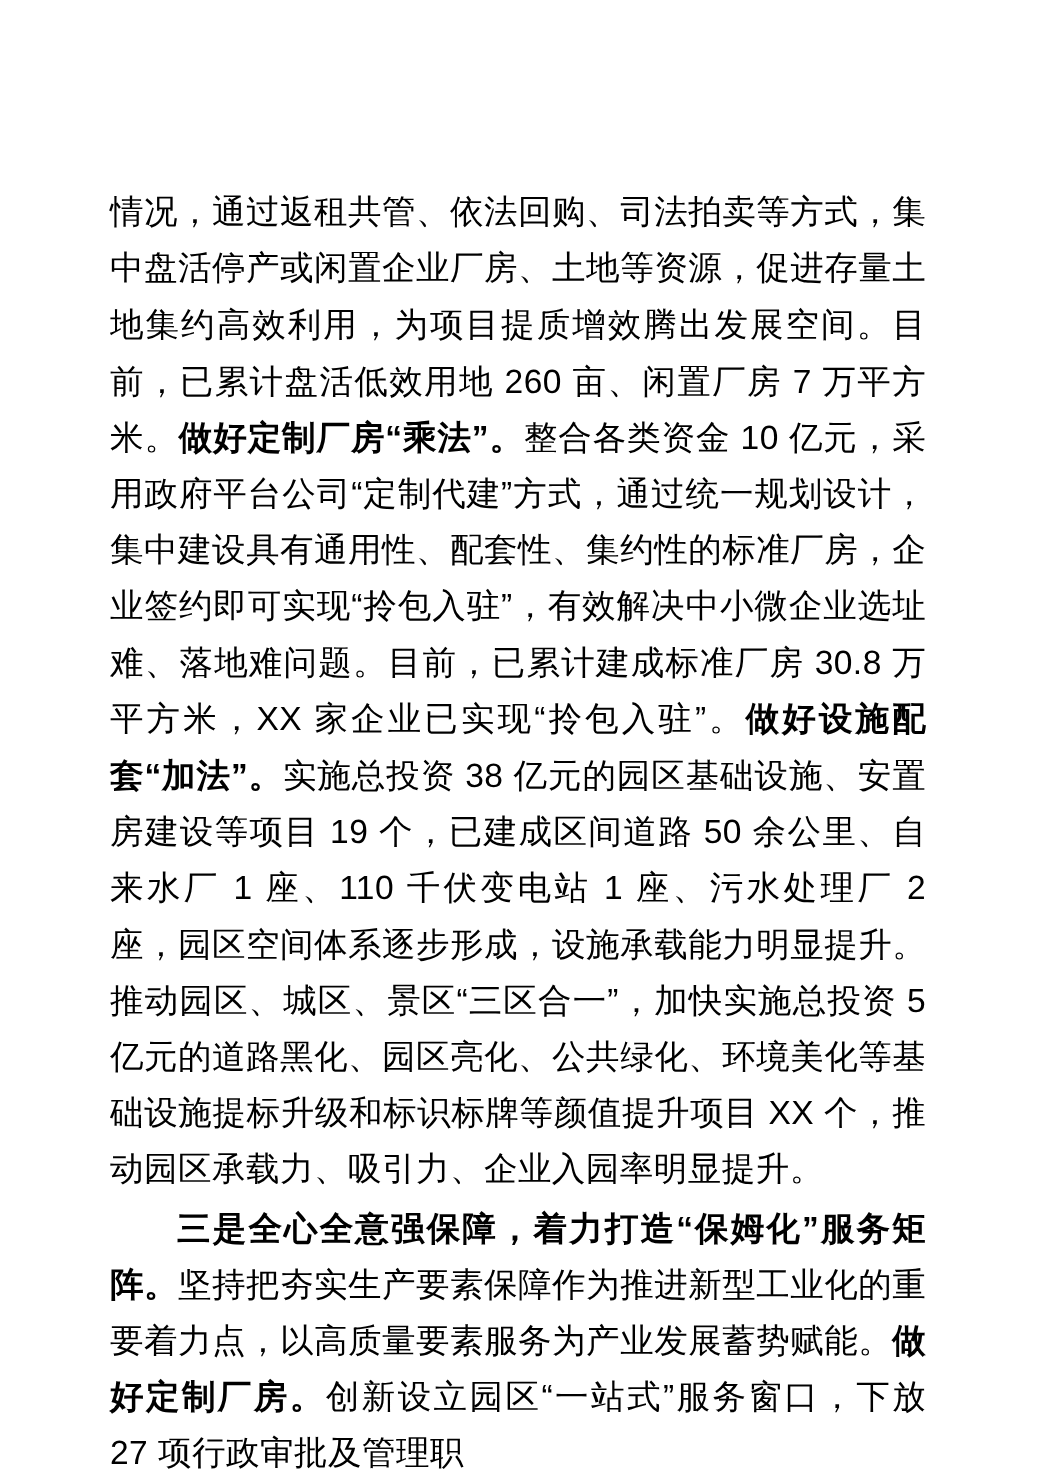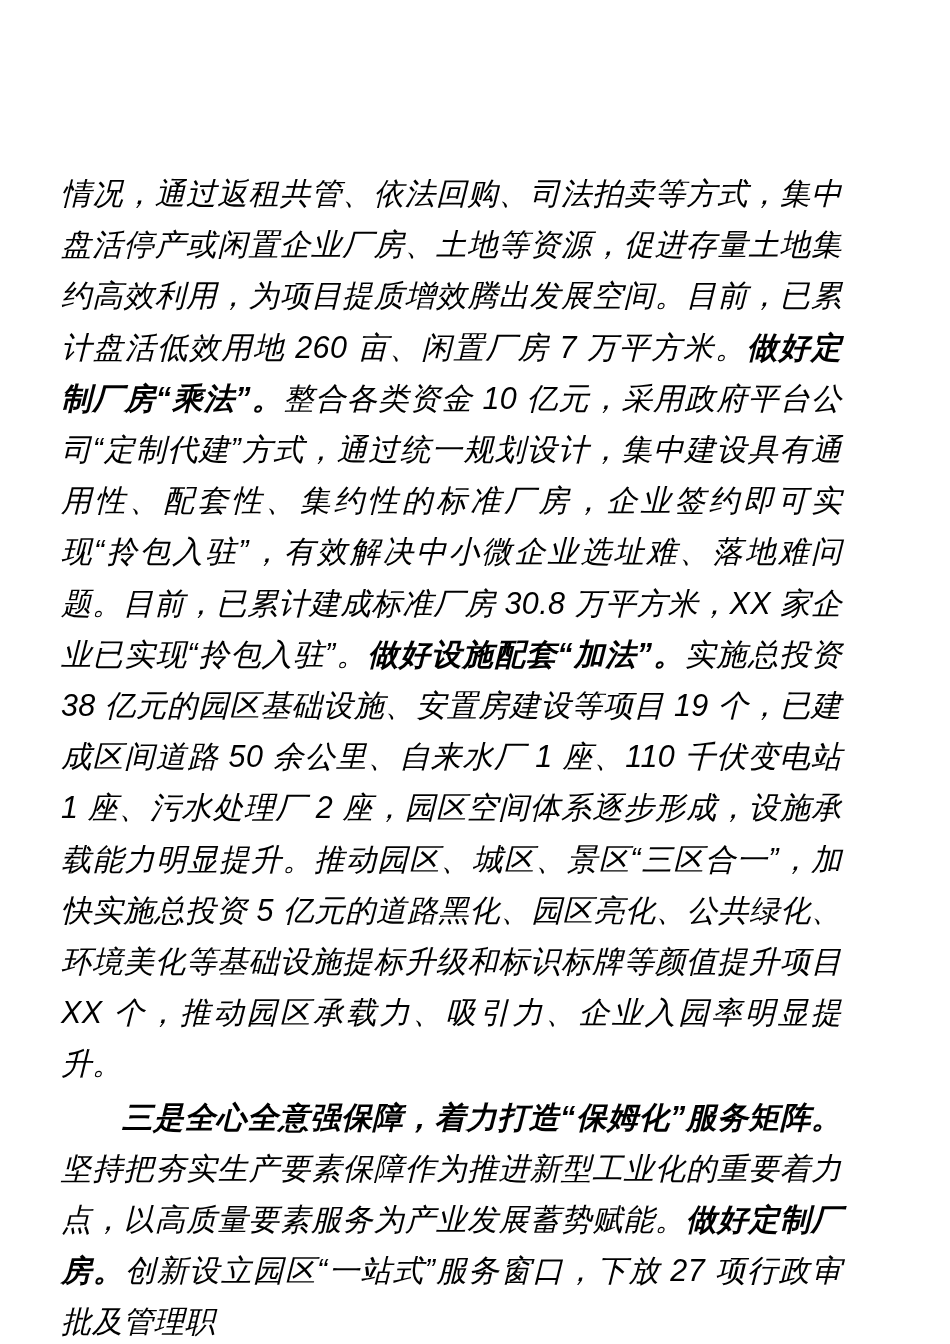--- a/index.html
+++ b/index.html
@@ -13,22 +13,21 @@
     font-family: "Liberation Sans", sans-serif;
     color: #000000;
     overflow: hidden;
   }
   .page {
     position: relative;
     width: 950px;
     height: 1344px;
     background: #ffffff;
     box-sizing: border-box;
-    padding: 168px 108px 0 61px;
-    font-style: italic;
+    padding: 168px 108px 0 100px;
   }
   .doc-body {
     font-size: 30.5px;
     line-height: 51.2px;
     text-align: justify;
     text-justify: inter-ideograph;
     letter-spacing: 0.4px;
   }
   .para {
     margin: 0;

